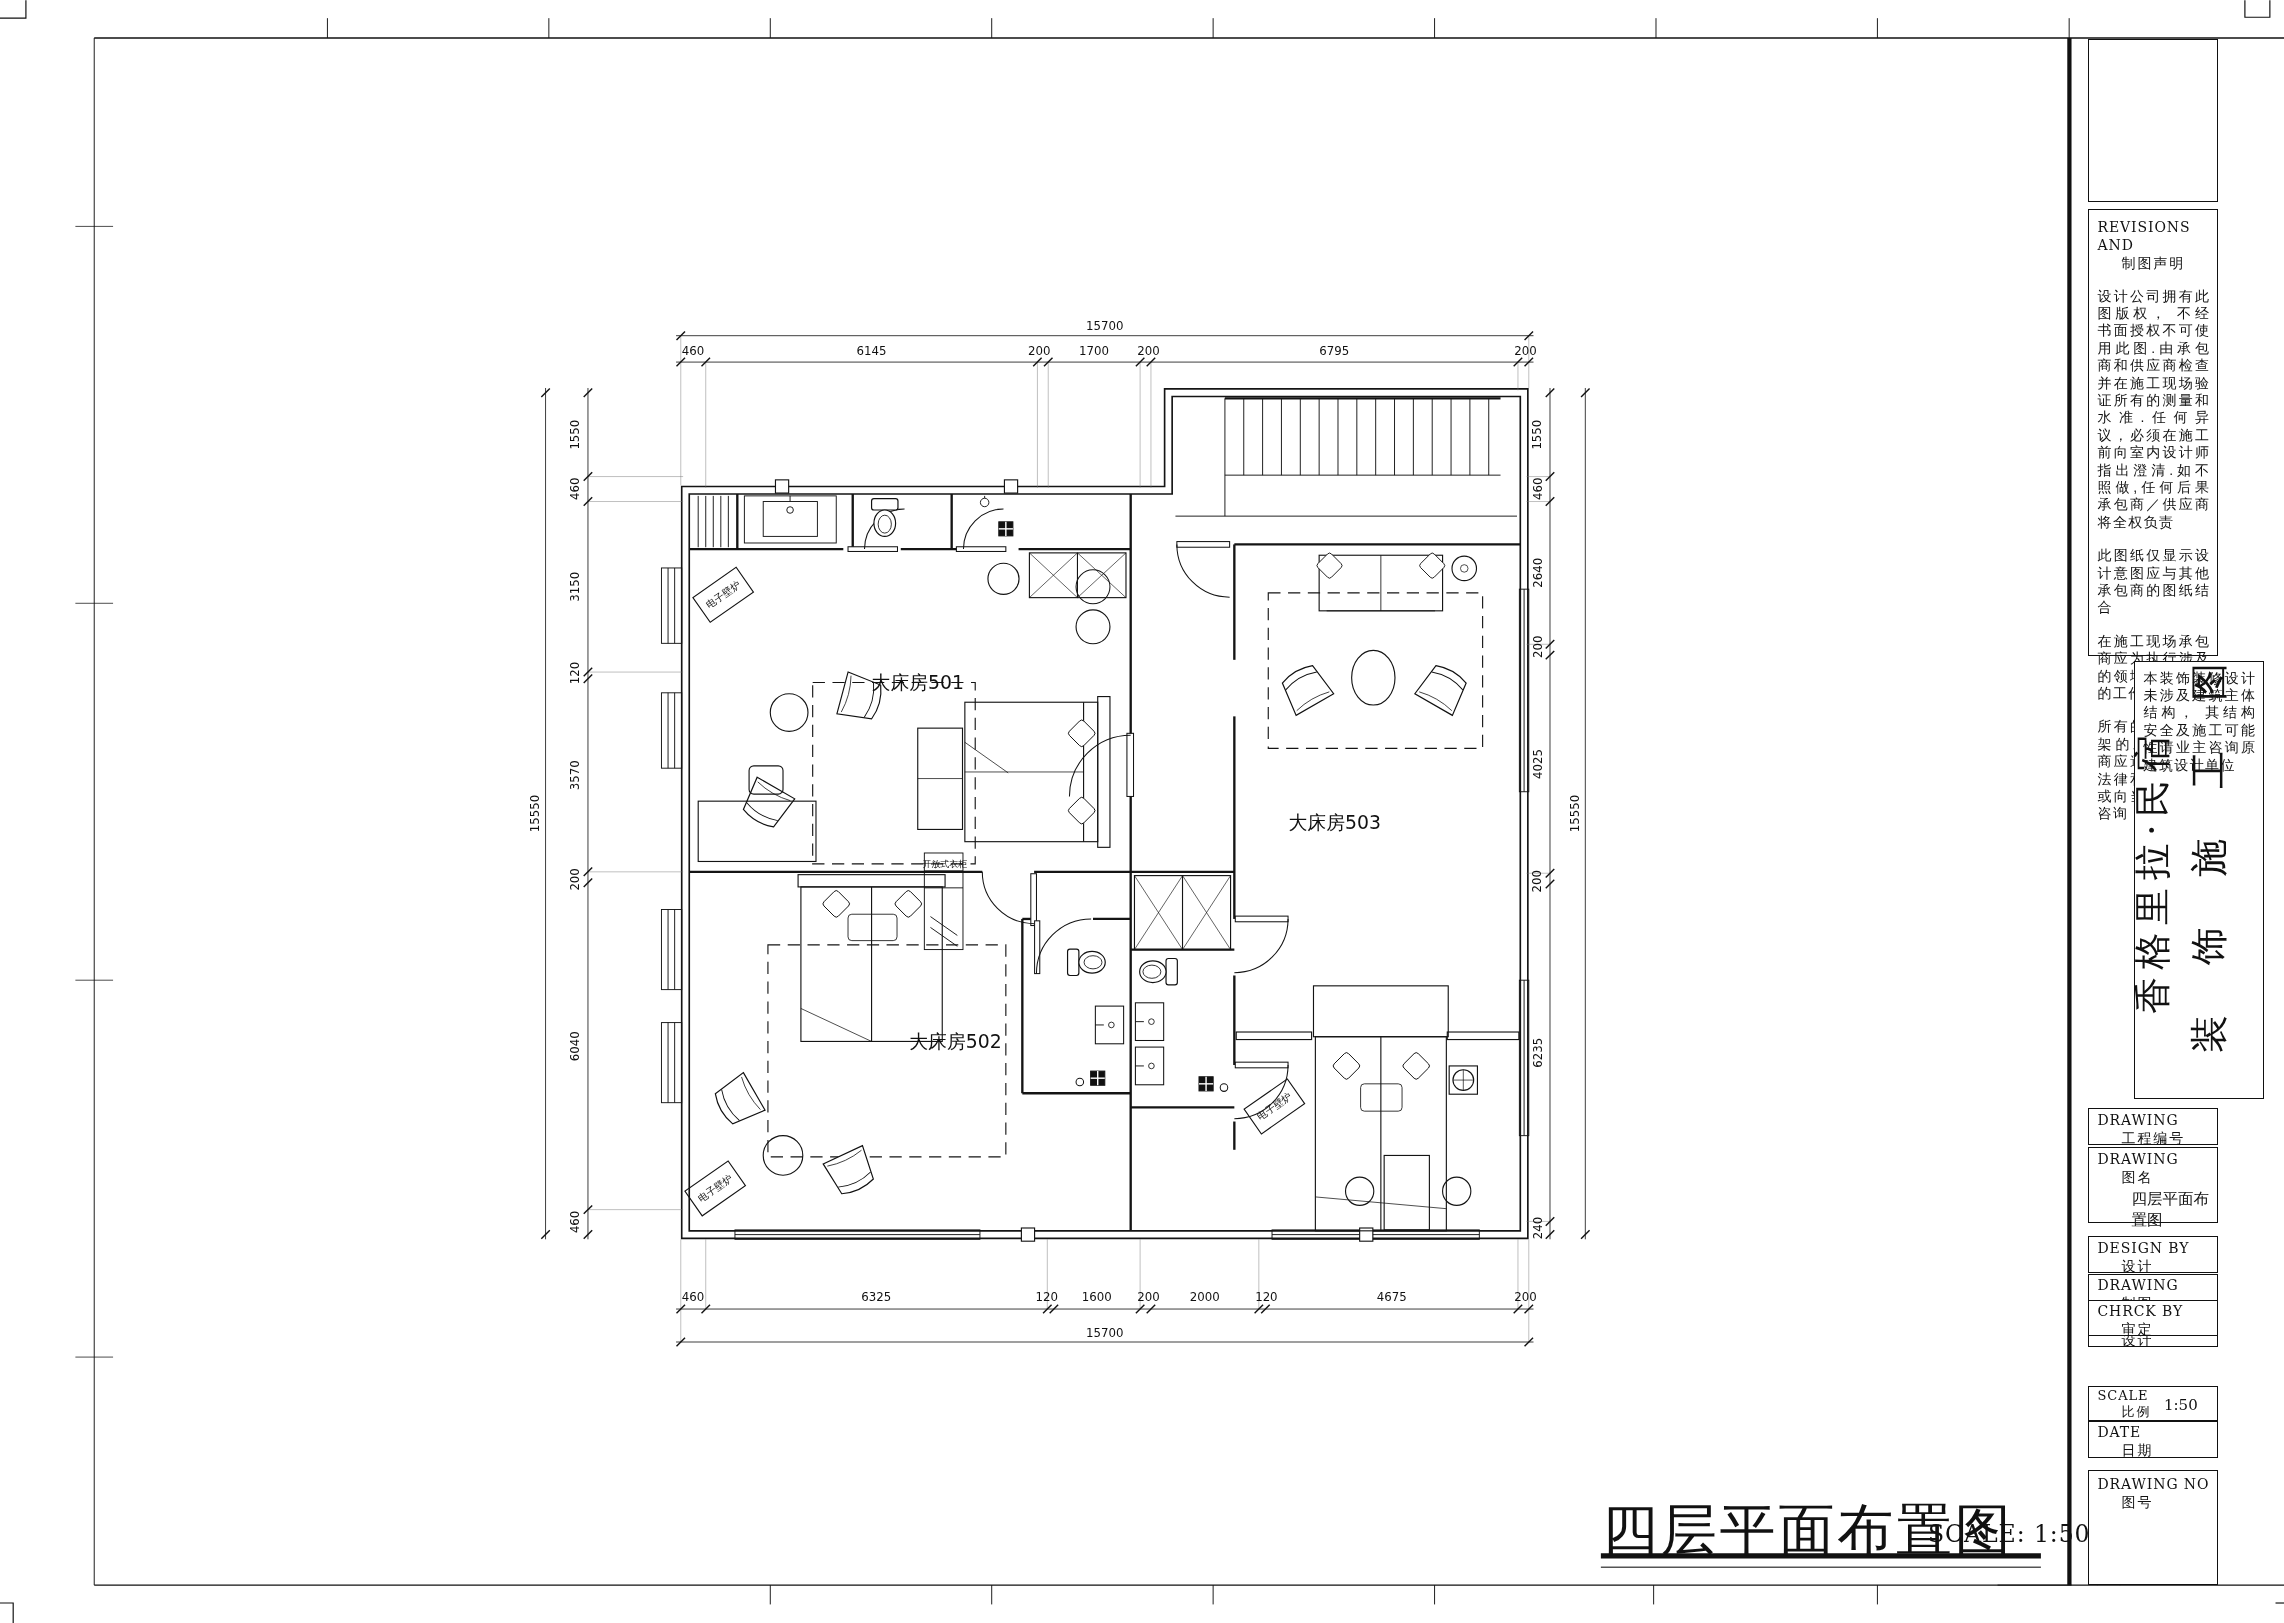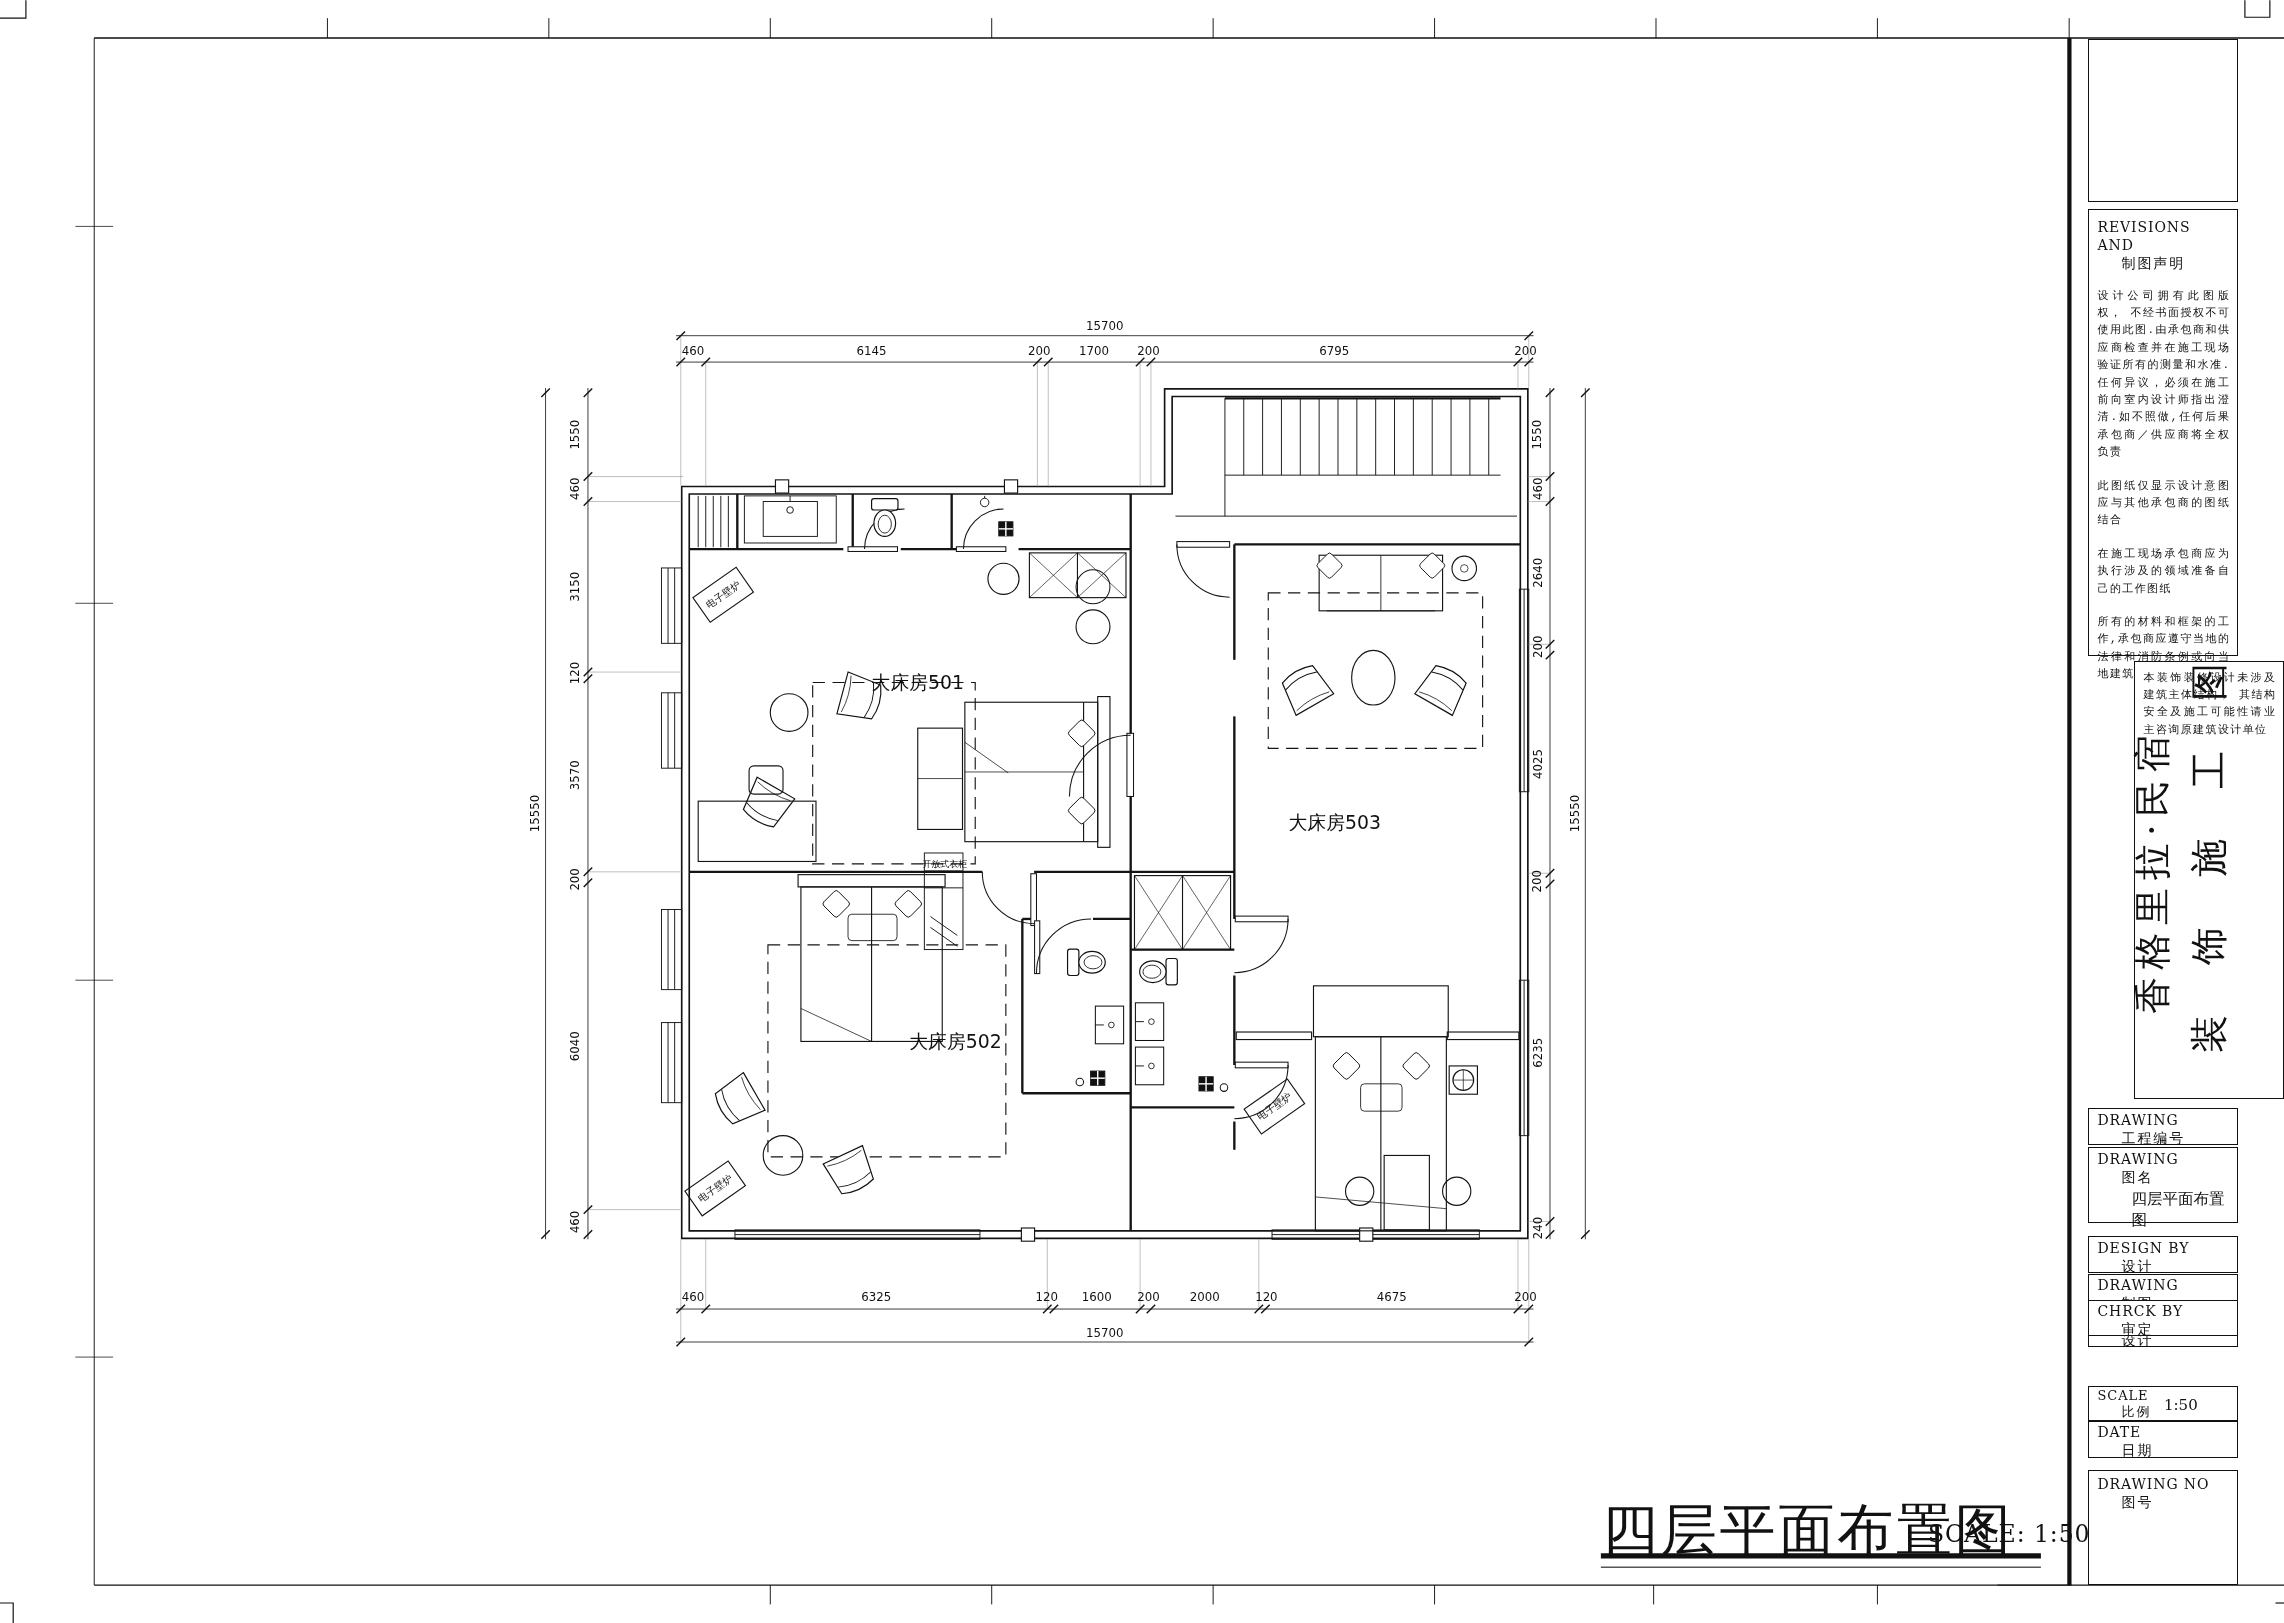--- a/index.html
+++ b/index.html
@@ -2,26 +2,26 @@
 <html style="font-size:7.5px"><head>
 <meta charset="utf-8">
 <style>
   html,body{margin:0;padding:0;background:#ffffff;}
   .page{position:relative;width:2284px;height:1624px;background:#ffffff;overflow:hidden;
         font-family:"DejaVu Sans",sans-serif;color:#111;}
   svg{position:absolute;left:0;top:0;}
   svg line,svg path,svg rect,svg circle,svg ellipse{vector-effect:none;}
   .abs{position:absolute;text-align:right;}
   
-  .tb-box{position:absolute;left:2088px;width:150px;border:1.2px solid #111;box-sizing:border-box;
+  .tb-box{position:absolute;left:2088px;width:130px;border:1.2px solid #111;box-sizing:border-box;
           background:#fff;}
   .tb-pad{padding:7.5px 6.6px 0 8.5px;}
   .tb-en{font-family:"DejaVu Serif",serif;font-size:14px;letter-spacing:0.9px;line-height:18px;}
   .tb-zh{font-family:"DejaVu Serif",serif;font-size:14px;line-height:18px;letter-spacing:1.9px;margin-left:24px;}
-  .notes{font-family:Liberation Mono, monospace;font-size:11px;line-height:17.4px;letter-spacing:1.4px;
+  .notes{font-family:Liberation Sans, sans-serif;font-size:14px;line-height:17.4px;letter-spacing:1.4px;
          text-align:justify;word-break:break-all;}
   .note-gap{height:16px;}
   .vtitle{position:absolute;font-family:"DejaVu Serif",serif;white-space:nowrap;
           transform-origin:center center;transform:rotate(-90deg);letter-spacing:7.5px;}
   .field-val{font-family:"DejaVu Serif",serif;font-size:15.5px;}
   
   .footer-title{position:absolute;left:1602px;top:1493px;font-family:"DejaVu Serif",serif;
                 font-size:56px;letter-spacing:2.8px;font-weight:500;}
   .footer-scale{position:absolute;left:1928px;top:1520px;font-family:"DejaVu Serif",serif;
                 font-size:23.6px;letter-spacing:0.9px;}

